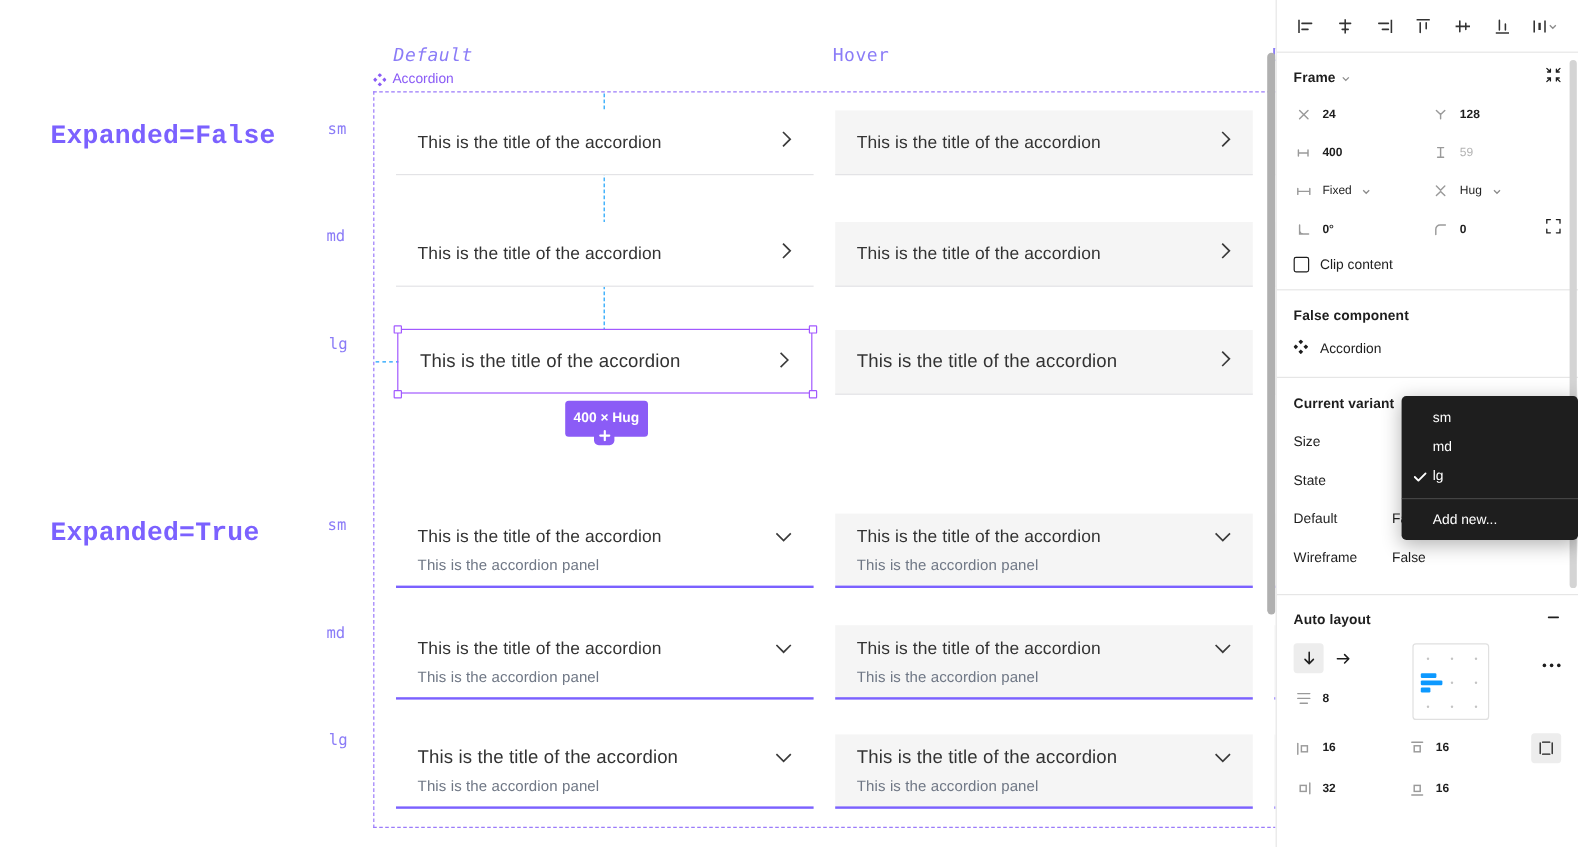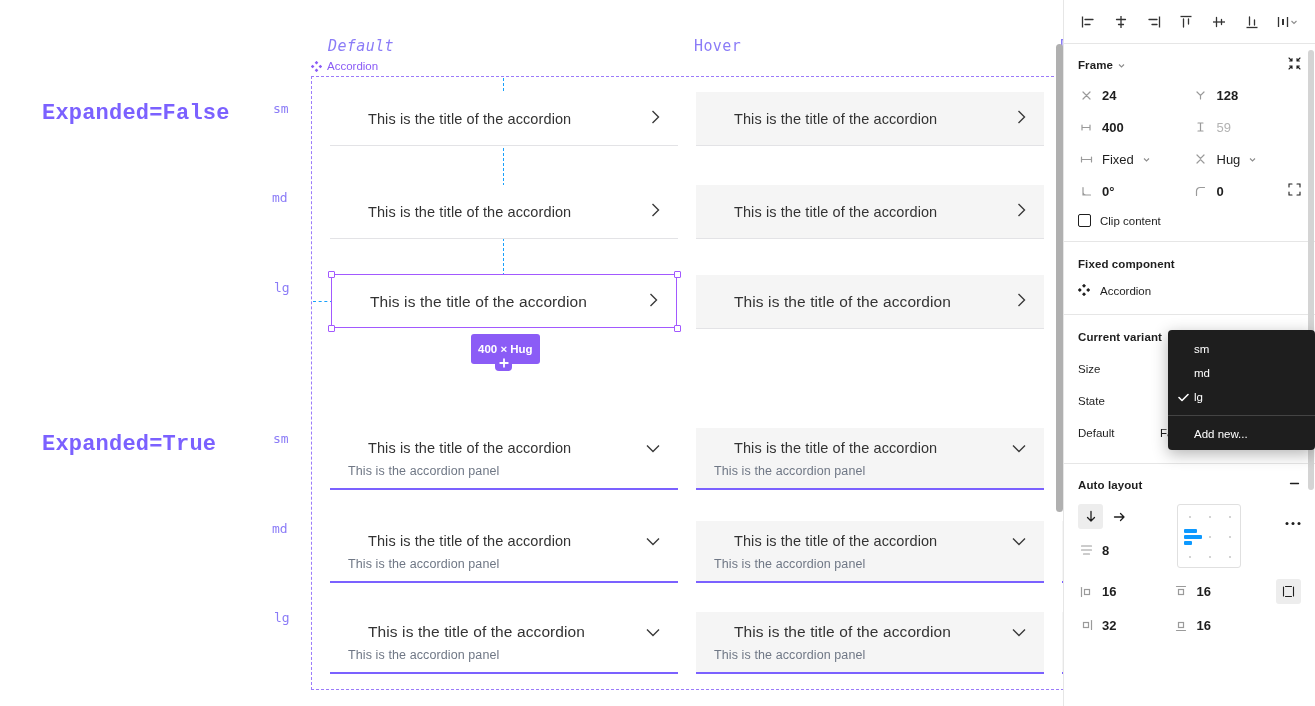--- a/index.html
+++ b/index.html
@@ -55,21 +55,21 @@
     position: absolute; width: 348px;
     background: #ffffff; display: flex; flex-direction: column;
     padding: 0 18px;
   }
   .acc.hover-state { background: #F5F5F5; }
   .acc .acc-row {
     display: flex; align-items: center; justify-content: space-between;
     width: 100%;
   }
   .acc .acc-title {
-    font-size: 14.5px; color: #333333; letter-spacing: .1px; white-space: nowrap; margin-left: 20px;
+    font-size: 14.5px; color: #333333; letter-spacing: .1px; white-space: nowrap;
   }
   .acc .chev { color: #3a3a3a; flex: 0 0 auto; display: block; }
   .acc .acc-panel {
     font-size: 12.5px; color: #6F7785; letter-spacing: .1px;
     white-space: nowrap; margin-top: 7px;
   }
   .acc.collapsed { height: 54px; justify-content: center; border-bottom: 1px solid #E3E3E6; }
   .acc.expanded  { height: 62px; justify-content: center; border-bottom: 2.5px solid #7B61FF; }
 
   
@@ -119,21 +119,21 @@
   .sec-head {
     display: flex; align-items: center; justify-content: space-between;
     margin-bottom: 10px;
   }
   .sec-title { font-size: 11.5px; font-weight: 700; color: #1E1E1E; letter-spacing: .1px; }
   .sec-title-row { display: flex; align-items: center; gap: 4px; }
 
   .grid2 { display: grid; grid-template-columns: 1fr 1fr; row-gap: 10px; column-gap: 6px; }
   .field { display: flex; align-items: center; gap: 8px; height: 22px; }
   .field .ic { width: 16px; flex: 0 0 16px; display: flex; align-items: center; justify-content: center; color: #9A9A9A; }
-  .field .val { font-size: 13px; color: #1E1E1E; font-weight: 600; }
+  .field .val { font-size: 10px; color: #1E1E1E; font-weight: 600; }
   .field .val.muted { color: #B3B3B3; font-weight: 400; }
   .field .val.normal { font-weight: 400; }
   .caret { color: #8C8C8C; display: block; }
 
   .checkrow { display: flex; align-items: center; gap: 9px; margin-top: 12px; }
   .cbox { width: 13px; height: 13px; border: 1.4px solid #1E1E1E; border-radius: 2px; }
   .checkrow .lbl { font-size: 11.5px; color: #1E1E1E; }
 
   .parent-row { display: flex; align-items: center; gap: 10px; margin-top: 10px; }
   .parent-row .nm { font-size: 11.5px; color: #1E1E1E; }
@@ -547,21 +547,21 @@
         </div>
       </div>
 
       <div class="checkrow">
         <span class="cbox"></span>
         <span class="lbl">Clip content</span>
       </div>
     </div>
 
     <div class="section">
-      <span class="sec-title">Fixed component</span>
+      <span class="sec-title">False component</span>
       <div class="parent-row">
         <span>
           <svg width="12" height="12" viewBox="0 0 12 12">
             <g fill="#1E1E1E">
               <rect x="4.6" y="0.4" width="2.8" height="2.8" transform="rotate(45 6 1.8)"></rect>
               <rect x="4.6" y="8.8" width="2.8" height="2.8" transform="rotate(45 6 10.2)"></rect>
               <rect x="0.4" y="4.6" width="2.8" height="2.8" transform="rotate(45 1.8 6)"></rect>
               <rect x="8.8" y="4.6" width="2.8" height="2.8" transform="rotate(45 10.2 6)"></rect>
             </g>
           </svg>
@@ -576,20 +576,24 @@
         <div class="prop-row">
           <span>Size</span>
           <span class="pv"></span>
         </div>
         <div class="prop-row">
           <span>State</span>
           <span class="pv"></span>
         </div>
         <div class="prop-row">
           <span>Default</span>
+          <span class="pv">False</span>
+        </div>
+        <div class="prop-row">
+          <span>Wireframe</span>
           <span class="pv">False</span>
         </div>
       </div>
     </div>
 
     <div class="section no-border">
       <div class="sec-head">
         <span class="sec-title">Auto layout</span>
         <span>
           <svg width="13" height="13" viewBox="0 0 13 13" stroke="#1E1E1E" stroke-width="1.3" stroke-linecap="round">

